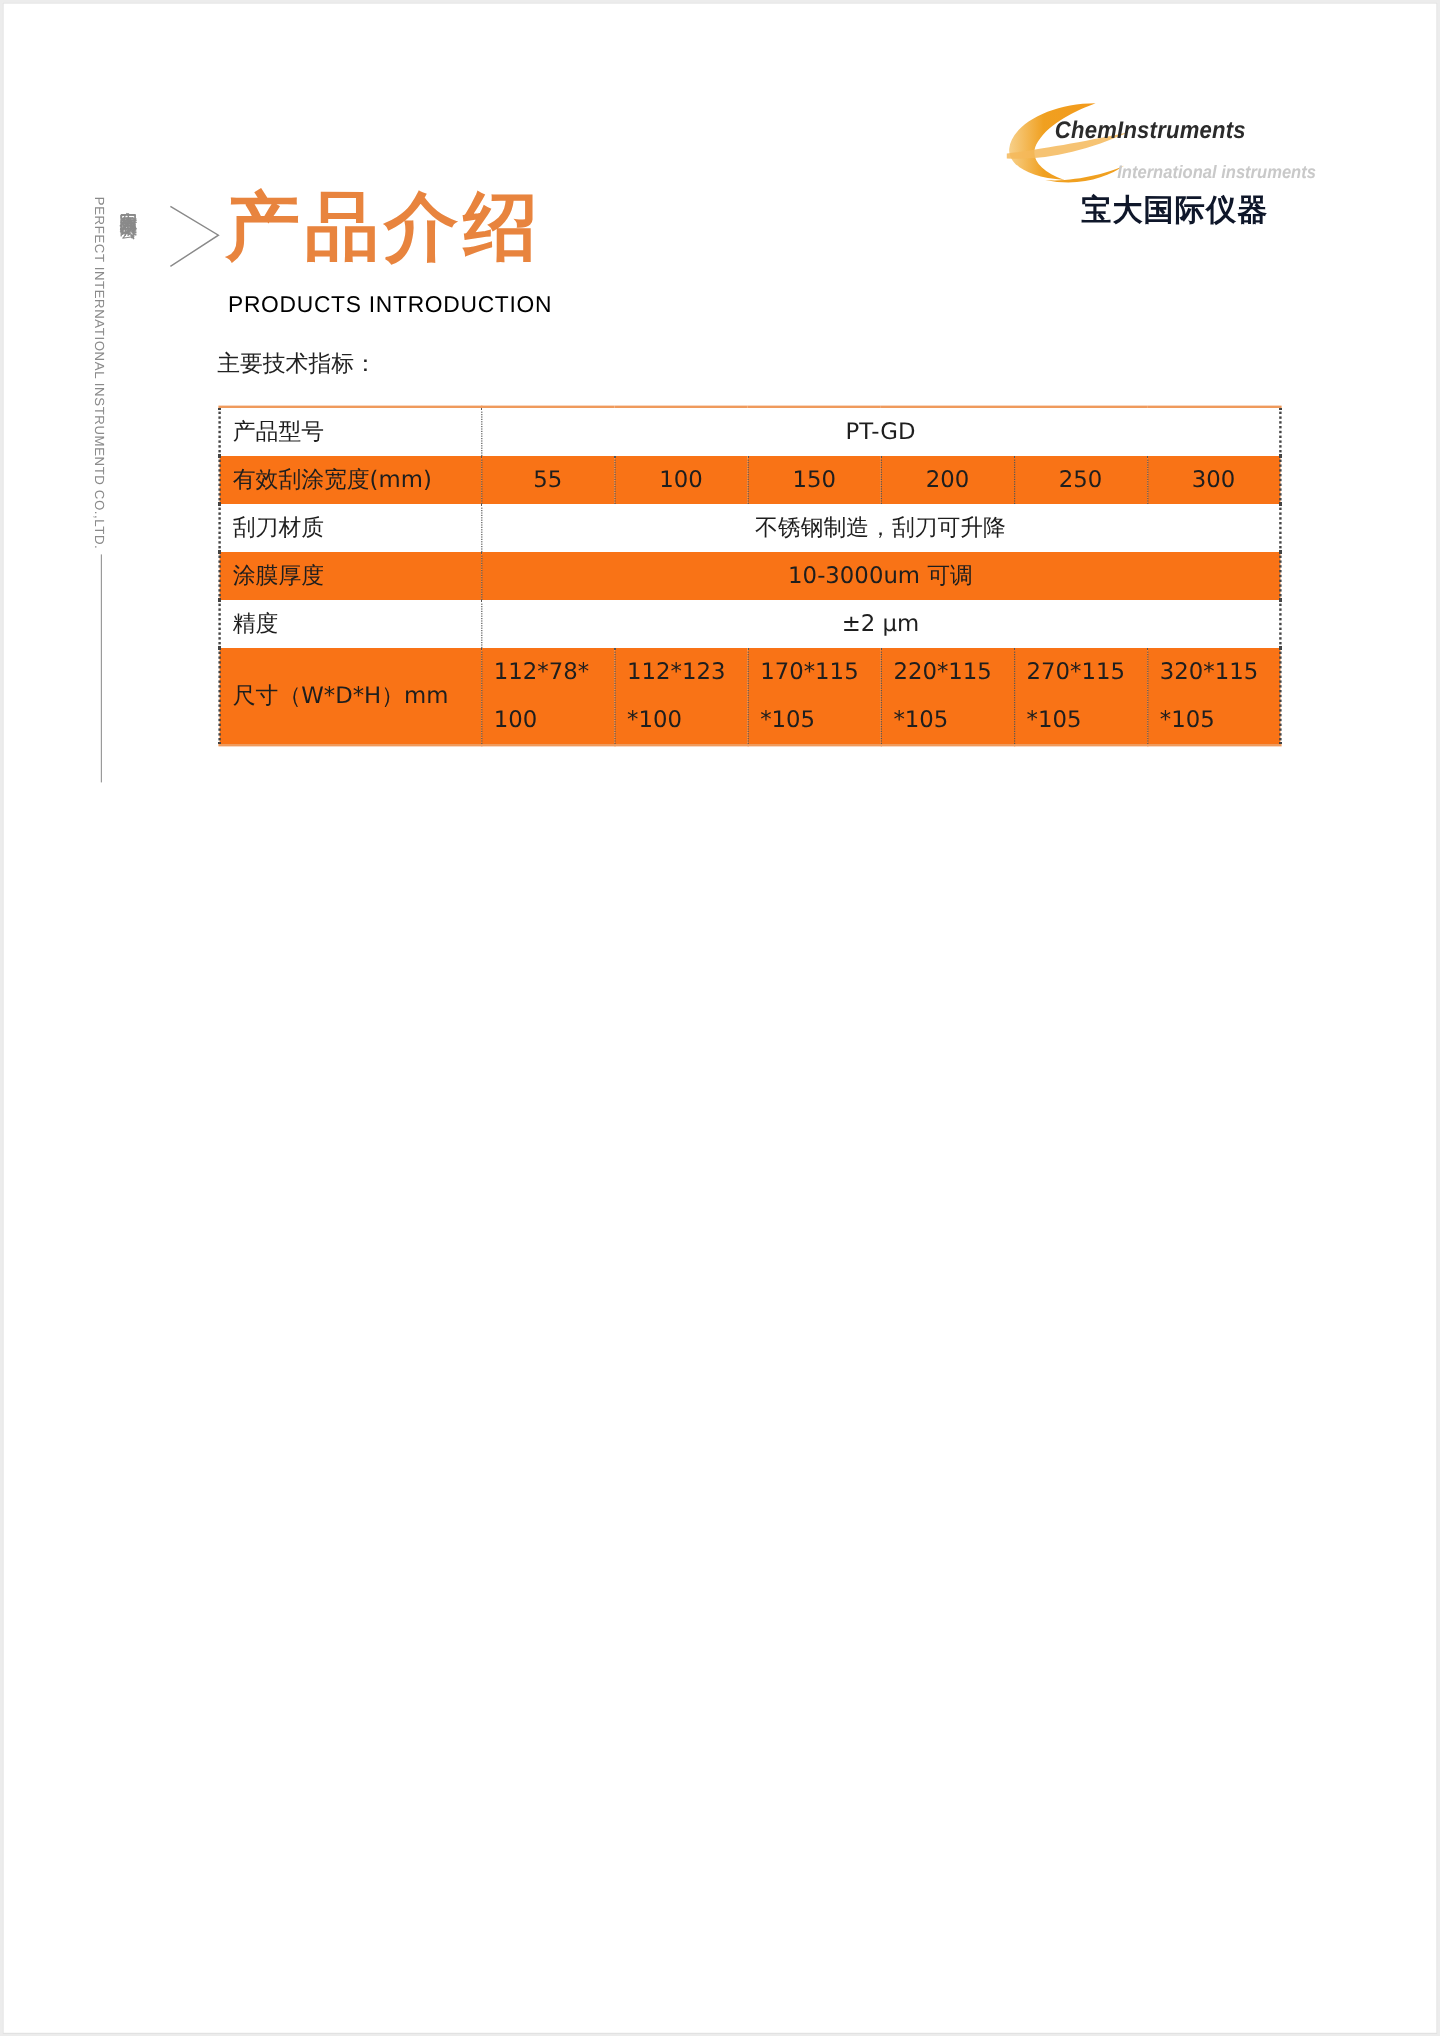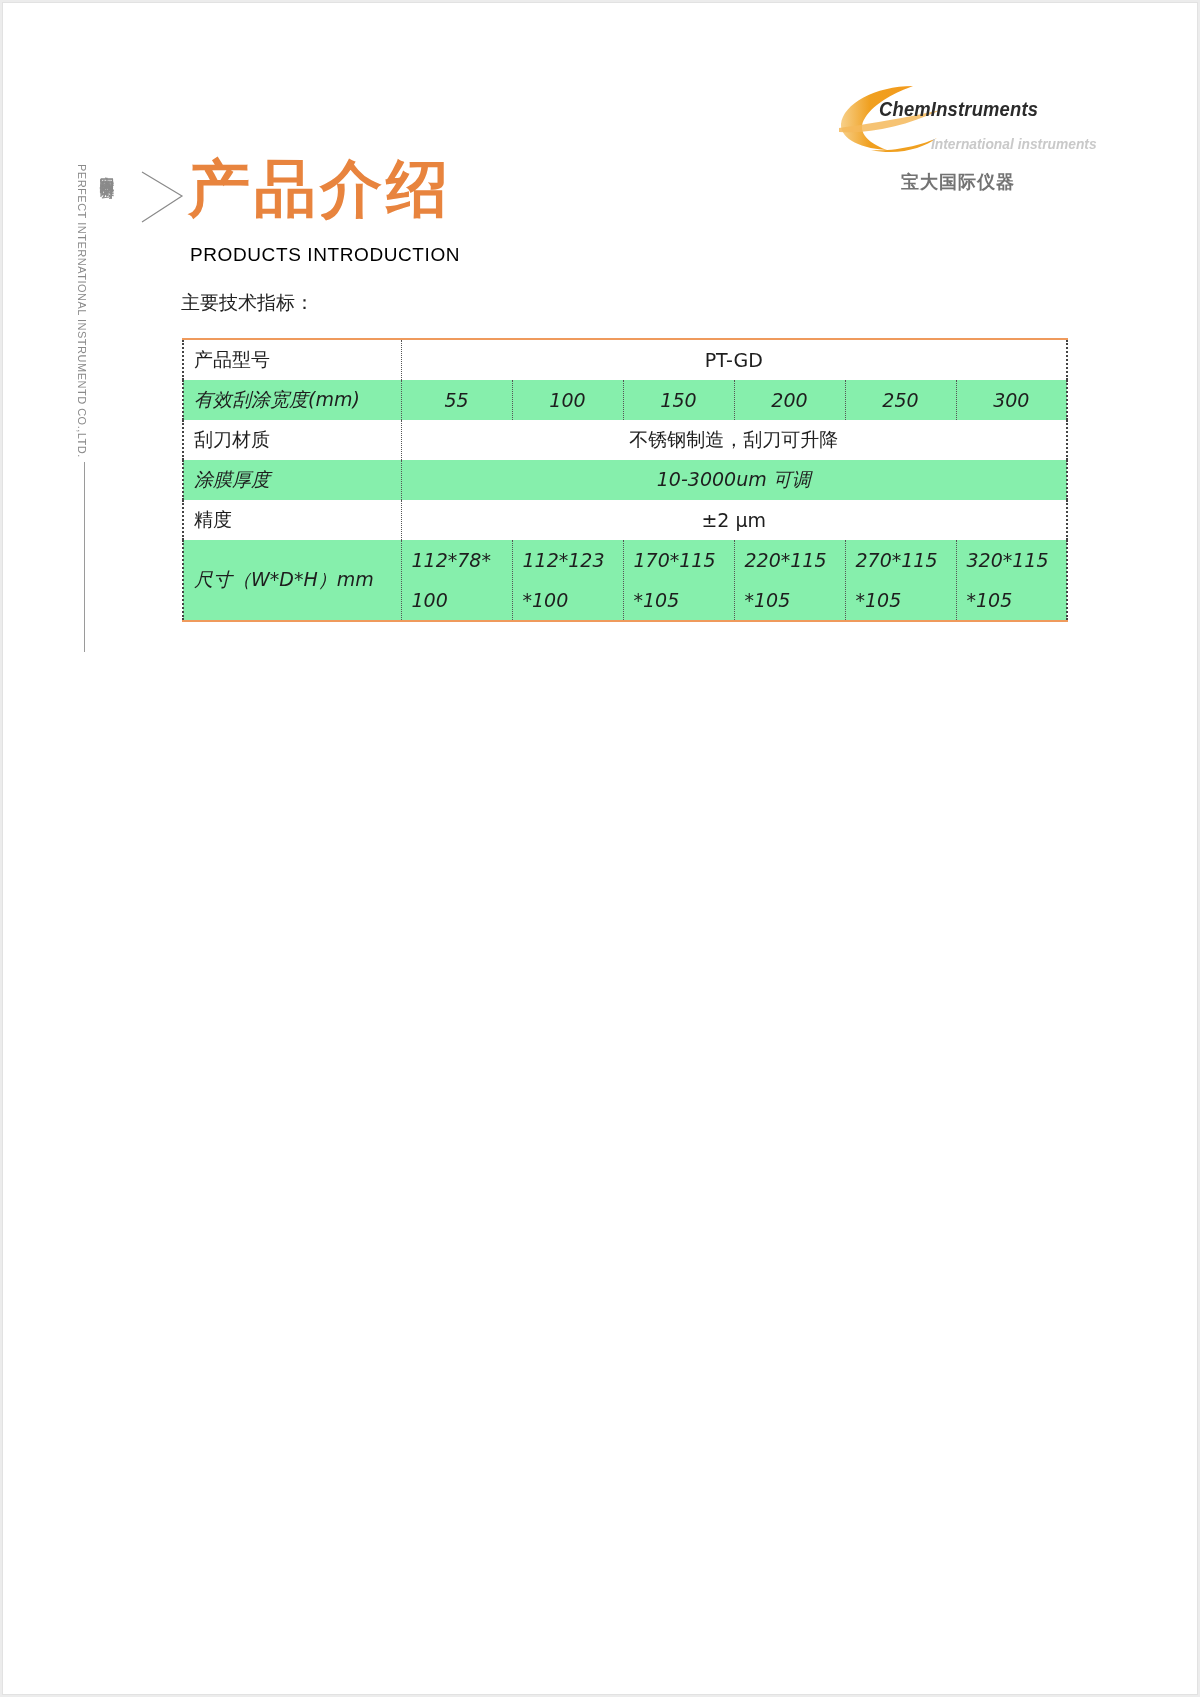--- a/index.html
+++ b/index.html
@@ -6,21 +6,21 @@
   body { width: 1200px; height: 1697px; position: relative; font-family: "DejaVu Sans", "Liberation Sans", sans-serif; }
   .page {
     position: absolute; left: 2px; top: 2px; width: 1194px; height: 1691px;
     background: #ffffff; border: 1px solid #e2e2e2;
   }
   
   .logo { position: absolute; left: 835px; top: 82px; width: 300px; height: 110px; }
   .logo-swoosh { position: absolute; left: 0; top: 0; }
   .logo-brand { position: absolute; left: 44px; top: 16px; font-family: "Liberation Sans", sans-serif; font-weight: bold; font-style: italic; font-size: 20px; color: #2b2b2b; letter-spacing: 0.2px; transform: scaleX(0.92); transform-origin: left; }
   .logo-sub { position: absolute; left: 96px; top: 53px; font-family: "Liberation Sans", sans-serif; font-weight: bold; font-style: italic; font-size: 15px; color: #c9c9c9; transform: scaleX(0.92); transform-origin: left; white-space: nowrap; }
-  .logo-cn { position: absolute; left: 66px; top: 88px; font-family: "DejaVu Sans", sans-serif; font-weight: bold; font-size: 18px; color: #737373; letter-spacing: 1px; }
+  .logo-cn { position: absolute; left: 66px; top: 76px; font-family: "DejaVu Sans", sans-serif; font-weight: bold; font-size: 25px; color: #0f172a; letter-spacing: 1px; }
 
   
   .side-cn { position: absolute; left: 97px; top: 164px; writing-mode: vertical-rl; font-size: 15px; color: #8a8a8a; letter-spacing: 1px; }
   .side-en { position: absolute; left: 76px; top: 164px; writing-mode: vertical-rl; font-family: "Liberation Sans", sans-serif; font-size: 11px; color: #8a8a8a; letter-spacing: 0.5px; }
   .side-line { position: absolute; left: 84px; top: 462px; width: 1px; height: 190px; background: #9a9a9a; }
 
   .chevron { position: absolute; left: 140px; top: 170px; }
 
   .title-cn { position: absolute; left: 188px; top: 158px; font-size: 62px; color: #e8843e; letter-spacing: 4px; font-weight: bold; line-height: 1; }
   .title-en { position: absolute; left: 190px; top: 244px; font-family: "Liberation Sans", sans-serif; font-size: 19px; color: #000000; letter-spacing: 0.6px; }
@@ -29,21 +29,21 @@
 
   
   .spec-table {
     position: absolute; left: 182px; top: 338px; width: 884px;
     border-collapse: collapse; table-layout: fixed;
     font-family: "DejaVu Sans", sans-serif; font-size: 19px; color: #1e1e1e;
     border-top: 2px solid #ef9a5c; border-bottom: 2px solid #ef9a5c;
     border-left: 2px dotted #444; border-right: 2px dotted #444;
   }
   .spec-table td { height: 40px; padding: 0; vertical-align: middle; margin-top: 24px; }
-  .spec-table tr.shade td { background: #86efac; font-style: italic; }
+  .spec-table tr.shade td { background: #f97316; }
   .spec-table td.label { padding-left: 10px; border-right: 1px dotted #555; white-space: nowrap; }
   .spec-table td.val { text-align: center; }
   .spec-table td.num { text-align: center; border-left: 1px dotted #555; }
   .spec-table td.num.first { border-left: none; }
   .spec-table td.dim { text-align: left; padding-left: 10px; line-height: 40px; border-left: 1px dotted #555; }
   .spec-table td.dim.first { border-left: none; }
 </style>
 </head>
 <body>
 

